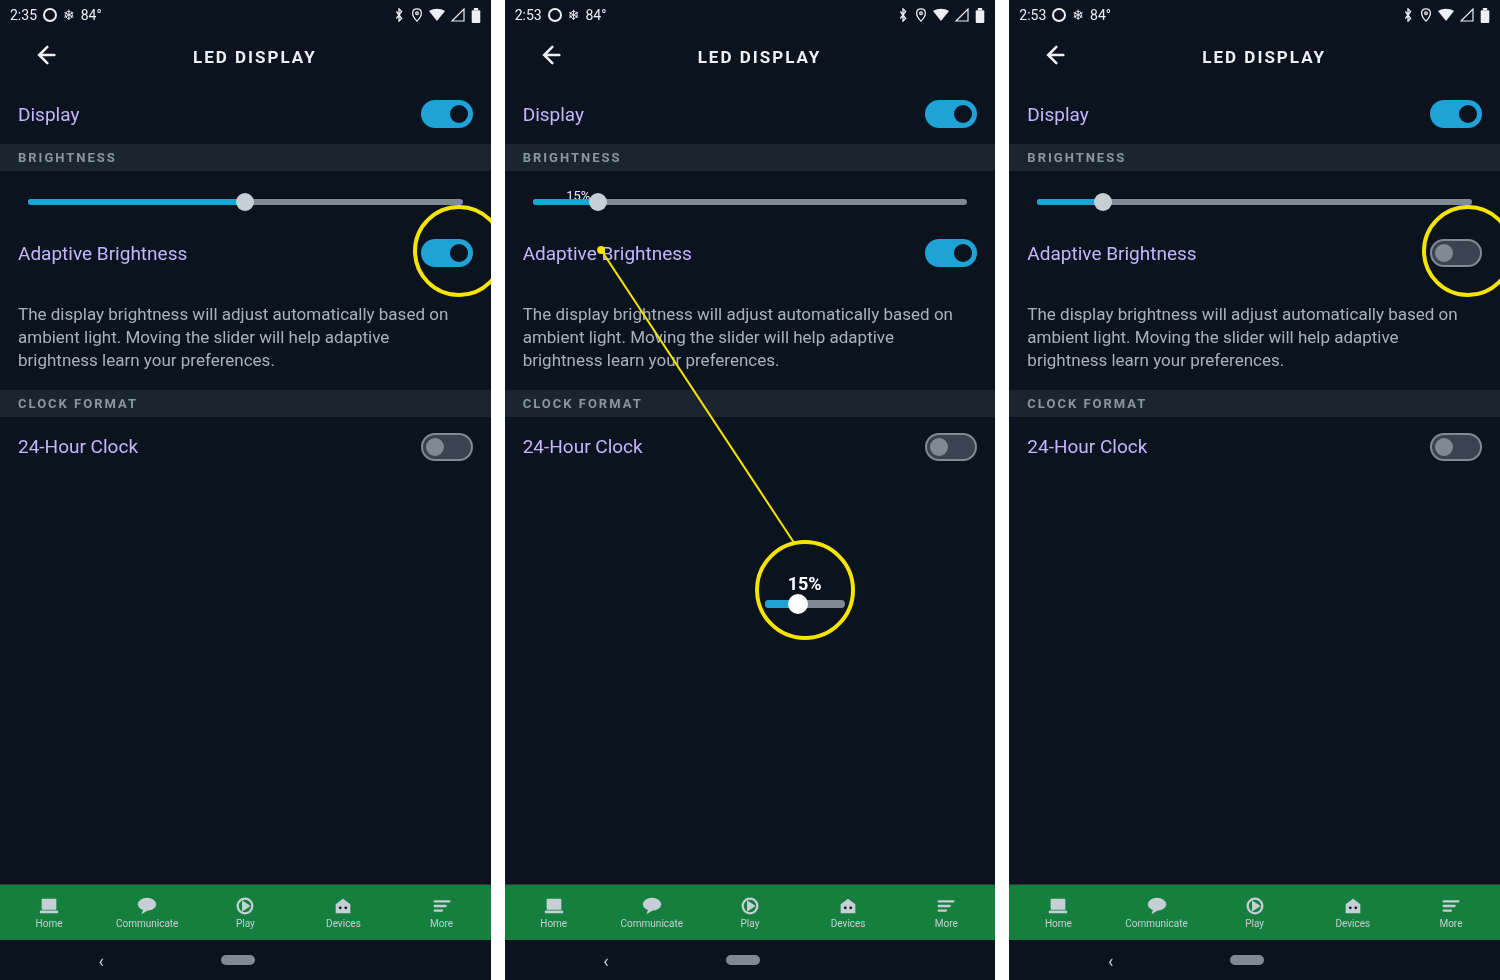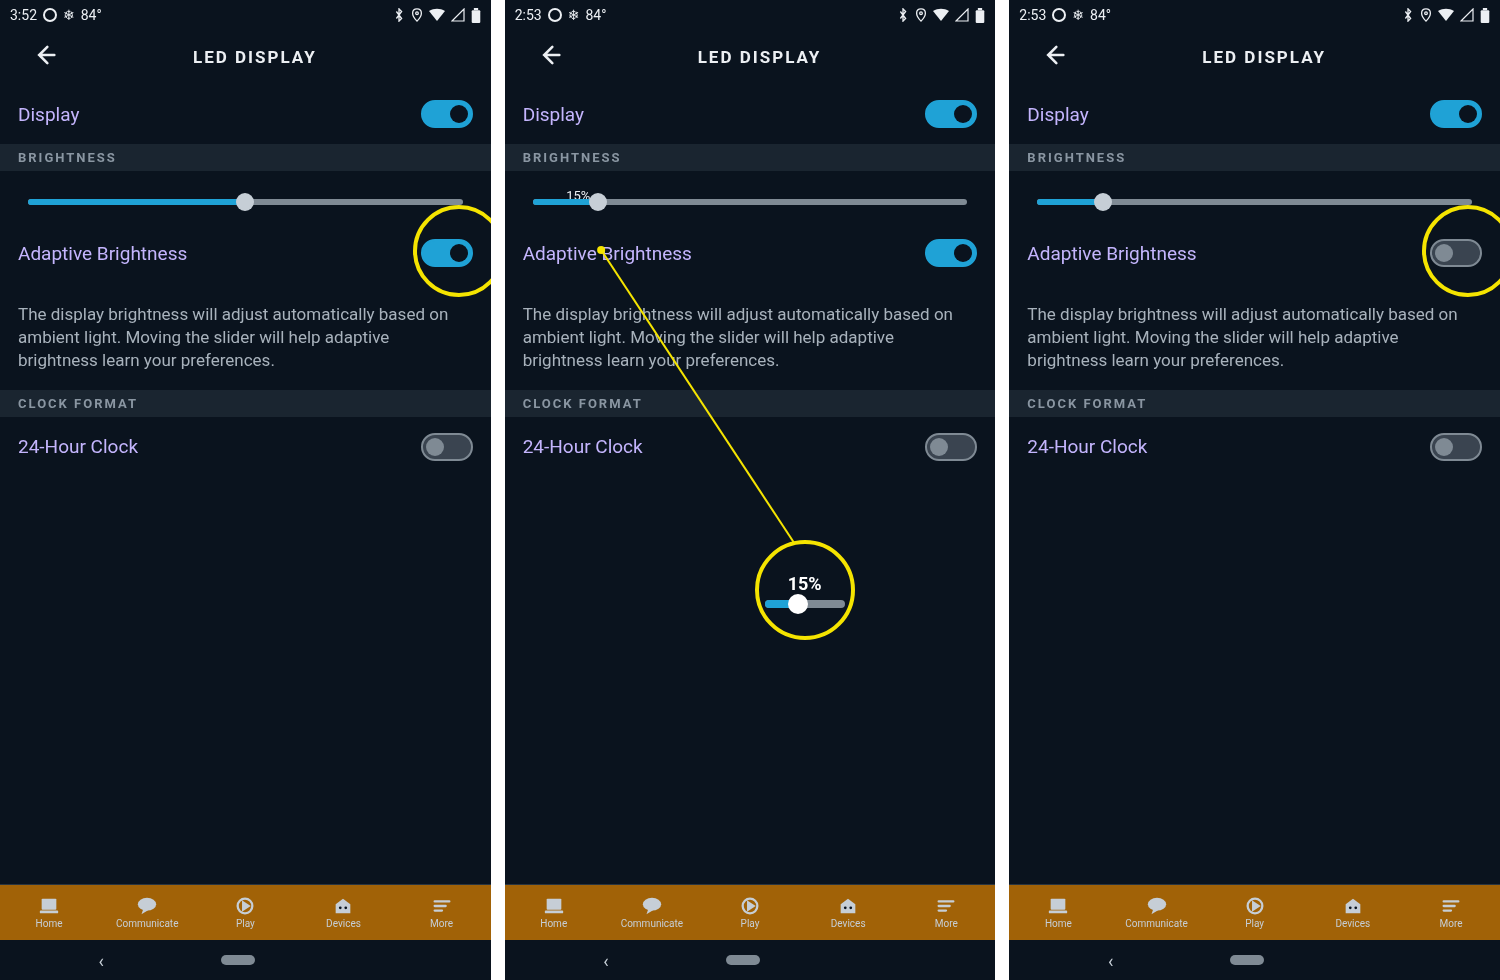--- a/index.html
+++ b/index.html
@@ -127,21 +127,22 @@
     font-size:17px;
     line-height:1.35;
     color:#a8b2bc;
     margin-top:20px;
   }
   .spacer { flex:1; }
   .bottom-nav {
     height:56px;
     display:flex;
     border-top: 0.5px solid #2a3540;
-    background:#a16207;
+    background:#15803d;
+    justify-content:flex-end;
   }
   .nav-item {
     flex:1;
     display:flex;
     flex-direction:column;
     align-items:center;
     justify-content:center;
     gap:2px;
     font-size:10px;
     color:#c6ced6;
@@ -184,21 +185,21 @@
   .mag-fill { position:absolute;left:0;top:0;bottom:0;width:42%;background:#1fa2d6;border-radius:4px; }
   .mag-thumb { width:20px;height:20px;background:#fff;border-radius:50%;position:absolute;top:50%;left:42%;transform:translate(-50%,-50%); }
   .mag-label { font-size:18px;font-weight:700;color:#fff; }
 </style>
 </head>
 <body>
 
 <div class="phone">
   <div class="statusbar">
     <div class="status-left">
-      <span>3:52</span>
+      <span>2:35</span>
       <span class="circle-outline"></span>
       <span>❄</span>
       <span>84°</span>
     </div>
     <div class="status-right">
       <span>
         <svg width="12" height="14" viewBox="0 0 12 16" fill="none" stroke="#eceff3" stroke-width="1.5">
             <path d="M3 4 L9 12 L6 15 L6 1 L9 4 L3 12"></path>
           </svg>
       </span>

